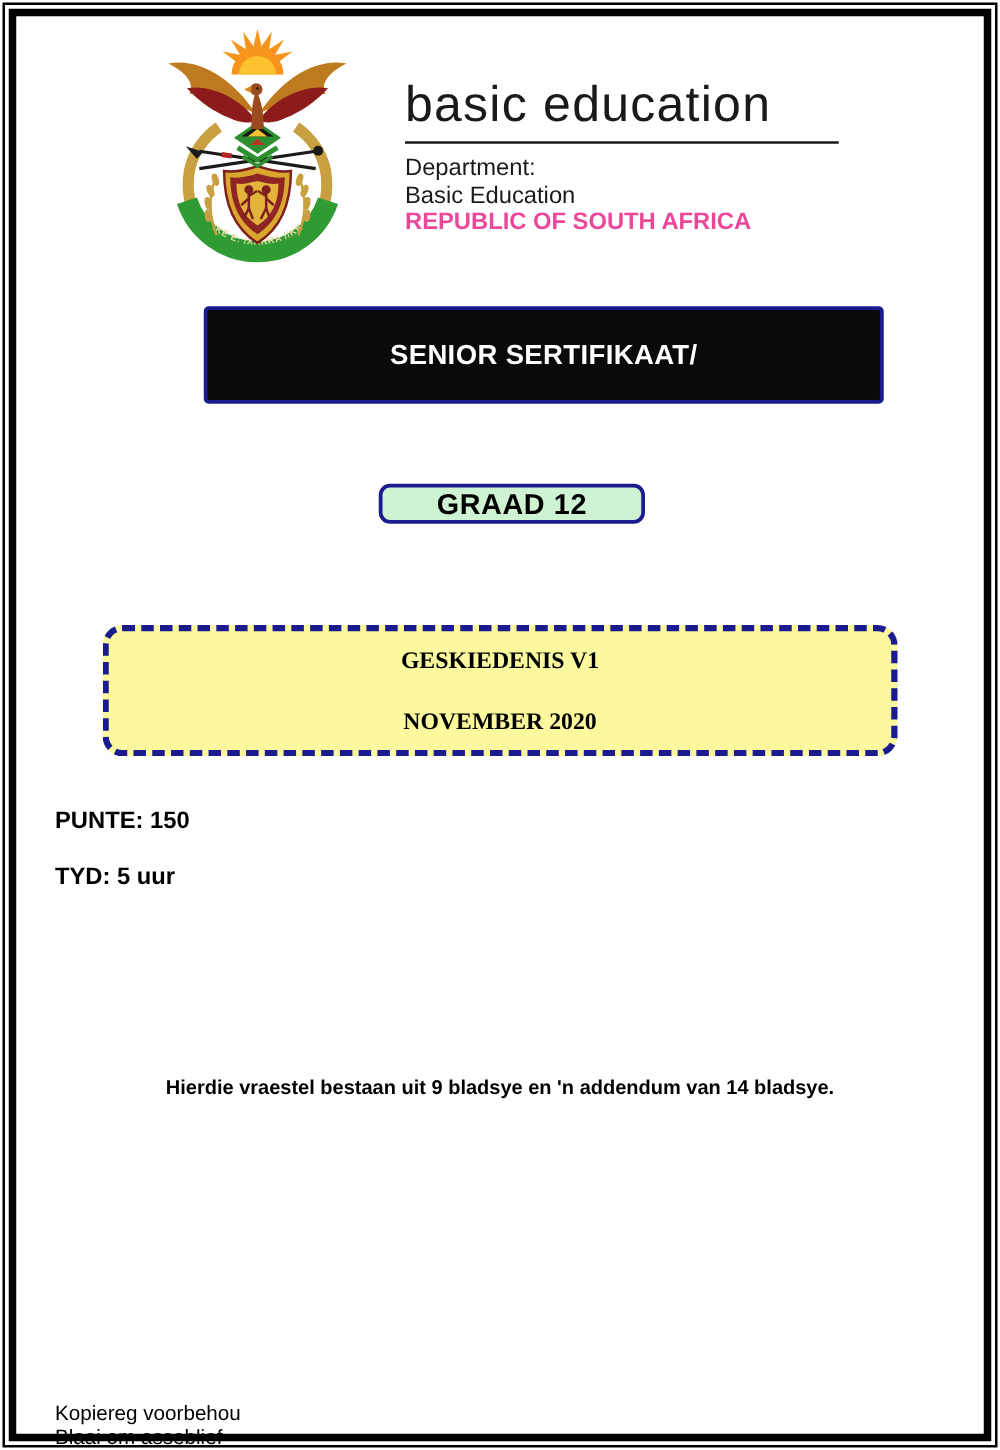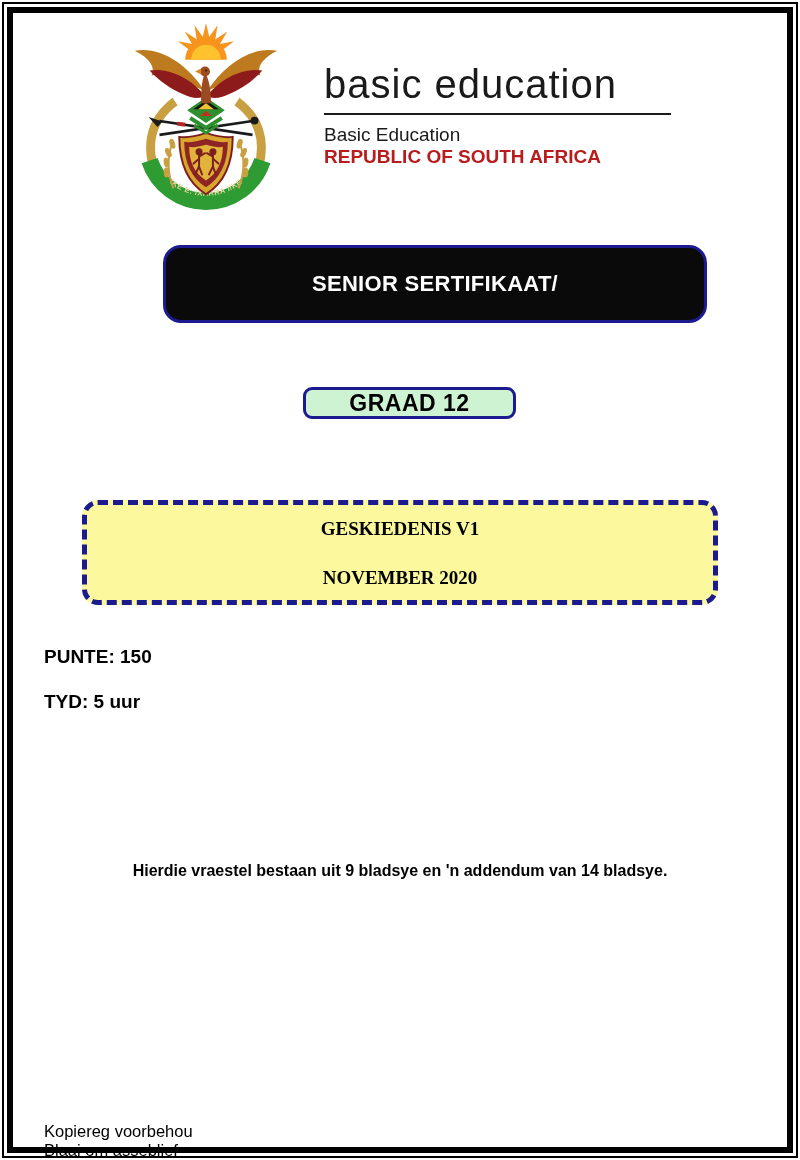--- a/index.html
+++ b/index.html
@@ -21,25 +21,25 @@
   }
   .border-outer{position:absolute;inset:2px;border:2px solid #000;pointer-events:none;}
   .border-inner{position:absolute;inset:7px;border:6px solid #000;pointer-events:none;}
 
   .logo{position:absolute;left:120px;top:24px;width:172px;height:198px;}
 
   .brand{position:absolute;left:293px;top:62px;width:400px;margin-left:31px;}
   .brand-title{font-size:40px;letter-spacing:1px;line-height:44px;color:#1a1a1a;}
   .brand-rule{width:347px;height:2px;background:#1a1a1a;margin-top:7px;}
   .brand-dept{margin-top:9px;font-size:19px;line-height:21.5px;color:#1a1a1a;}
-  .brand-country{font-size:19px;line-height:22px;font-weight:bold;color:#b91c1c;}
+  .brand-country{font-size:19px;line-height:22px;font-weight:bold;color:#ec4899;}
 
   .cert-banner{
     position:absolute;left:163px;top:245px;width:544px;height:78px;box-sizing:border-box;
-    background:var(--banner-black);border:3px solid var(--navy);border-radius:18px;
+    background:var(--banner-black);border:3px solid var(--navy);border-radius:4px;
     display:flex;flex-direction:column;justify-content:center;align-items:center;
     color:#fff;font-weight:bold;font-size:22px;line-height:28px;letter-spacing:0.3px;
   }
 
   .grade-box{
     position:absolute;left:303px;top:387px;width:213px;height:32px;box-sizing:border-box;
     background:var(--grade-green);border:3px solid var(--navy);border-radius:9px;
     display:flex;justify-content:center;align-items:center;
     font-weight:bold;font-size:23px;letter-spacing:0.5px;
   }
@@ -165,20 +165,21 @@
     <polygon points="81,16 85,-1 89,16" transform="rotate(66 85 30)"></polygon>
     <path d="M 64,36 A 21,21 0 0 1 106,36 Z" fill="#f7941d"></path>
     <path d="M 70,36 A 15,15 0 0 1 100,36 Z" fill="#fdc22e"></path>
   </g>
 </svg>
 
 <div class="brand">
   <div class="brand-title">basic education</div>
   <div class="brand-rule"></div>
   <div class="brand-dept">
+    <div>Department:</div>
     <div>Basic Education</div>
     <div class="brand-country">REPUBLIC OF SOUTH AFRICA</div>
   </div>
 </div>
 
 <div class="cert-banner">
   <div>SENIOR SERTIFIKAAT/</div>
 </div>
 
 <div class="grade-box">

